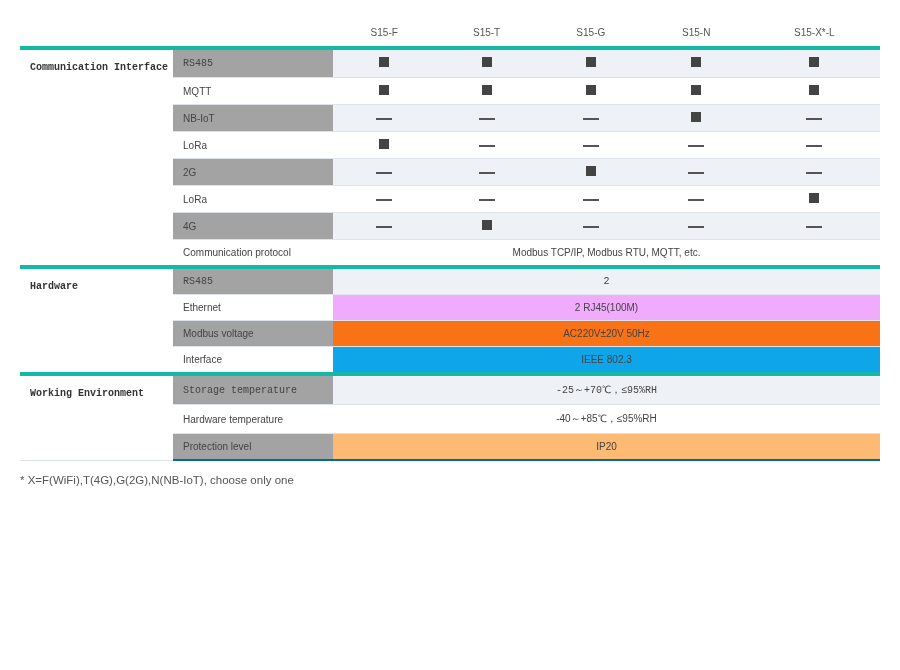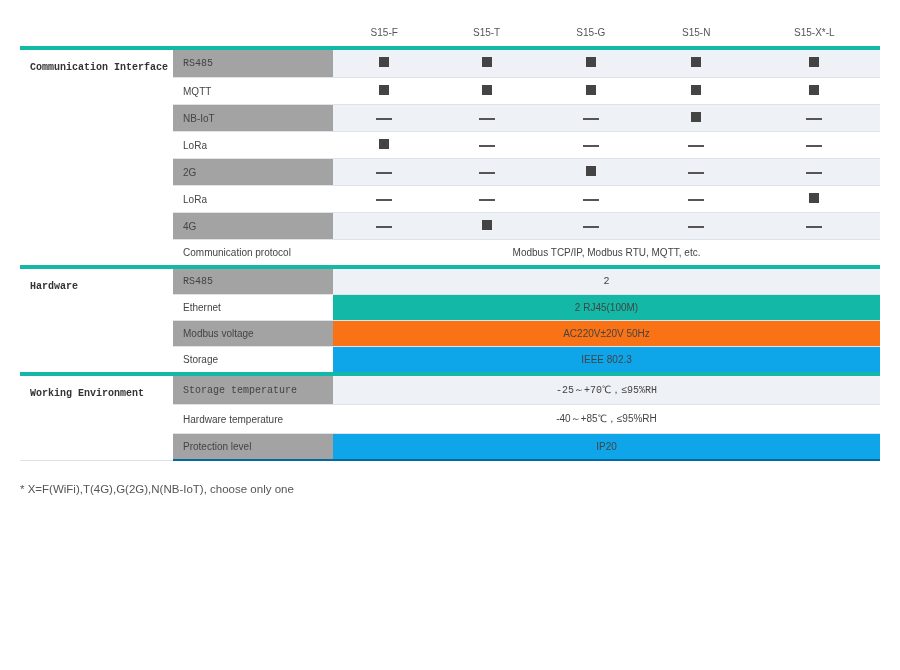--- a/index.html
+++ b/index.html
@@ -86,21 +86,21 @@
       background: #444;
     }
     .dash {
       display: inline-block;
       width: 16px;
       height: 2px;
       background: #555;
       vertical-align: middle;
     }
     .footnote {
-      margin-top: 22px;
+      margin-top: 13px;
       font-size: 11.5px;
       color: #555;
     }
     
     tr.last-row td {
       border-bottom: 2px solid #0369a1;
     }
   </style>
 </head>
 <body>
@@ -180,39 +180,39 @@
           <td class="sub-label-white">Communication protocol</td>
           <td colspan="5" class="value-span" style="background: rgb(255, 255, 255);">Modbus TCP/IP, Modbus RTU, MQTT, etc.</td>
         </tr>
         <tr class="row-shaded section-top">
           <td class="category" rowspan="4">Hardware</td>
           <td class="sub-label">RS485</td>
           <td colspan="5" class="value-span" style="background: rgb(238, 242, 246);">2</td>
         </tr>
         <tr class="row-white">
           <td class="sub-label-white">Ethernet</td>
-          <td colspan="5" class="value-span" style="background: #14b8a6;">2 RJ45(100M)</td>
+          <td colspan="5" class="value-span" style="background: #f0abfc;">2 RJ45(100M)</td>
         </tr>
         <tr class="row-shaded">
           <td class="sub-label">Modbus voltage</td>
           <td colspan="5" class="value-span" style="background: #f97316;">AC220V±20V 50Hz</td>
         </tr>
         <tr class="row-white">
-          <td class="sub-label-white">Storage</td>
+          <td class="sub-label-white">Interface</td>
           <td colspan="5" class="value-span" style="background: #0ea5e9;">IEEE 802.3</td>
         </tr>
         <tr class="row-shaded section-top">
           <td class="category" rowspan="3">Working Environment</td>
           <td class="sub-label">Storage temperature</td>
           <td colspan="5" class="value-span" style="background: rgb(238, 242, 246);">-25～+70℃，≤95%RH</td>
         </tr>
         <tr class="row-white">
           <td class="sub-label-white">Hardware temperature</td>
           <td colspan="5" class="value-span" style="background: rgb(255, 255, 255);">-40～+85℃，≤95%RH</td>
         </tr>
         <tr class="row-shaded last-row">
           <td class="sub-label">Protection level</td>
-          <td colspan="5" class="value-span" style="background: #0ea5e9;">IP20</td>
+          <td colspan="5" class="value-span" style="background: #fdba74;">IP20</td>
         </tr>
       </tbody>
   </table>
   <p class="footnote">* X=F(WiFi),T(4G),G(2G),N(NB-IoT), choose only one</p>
 </div>
 
 </body></html>

